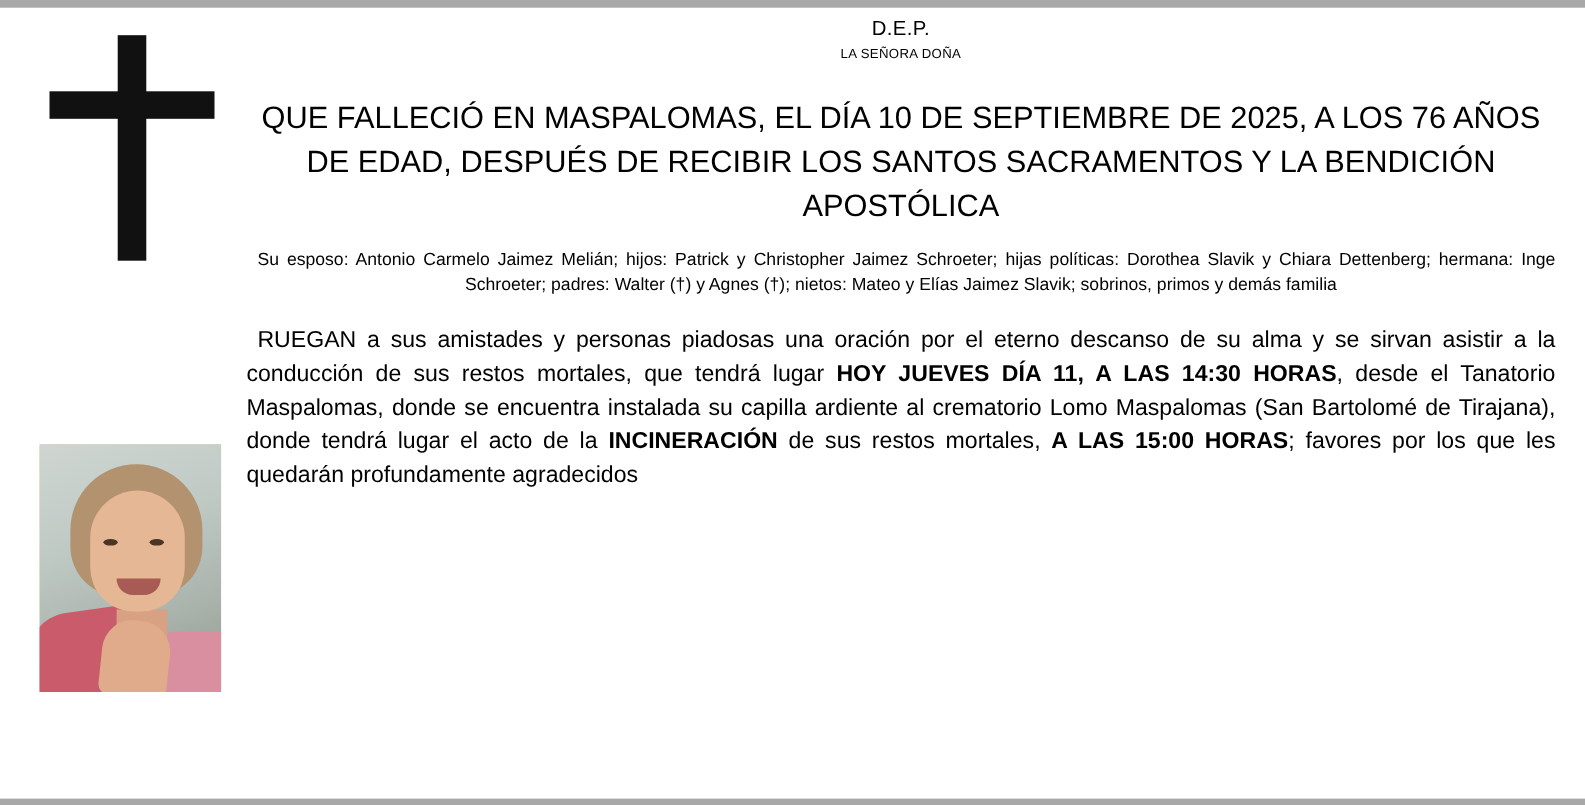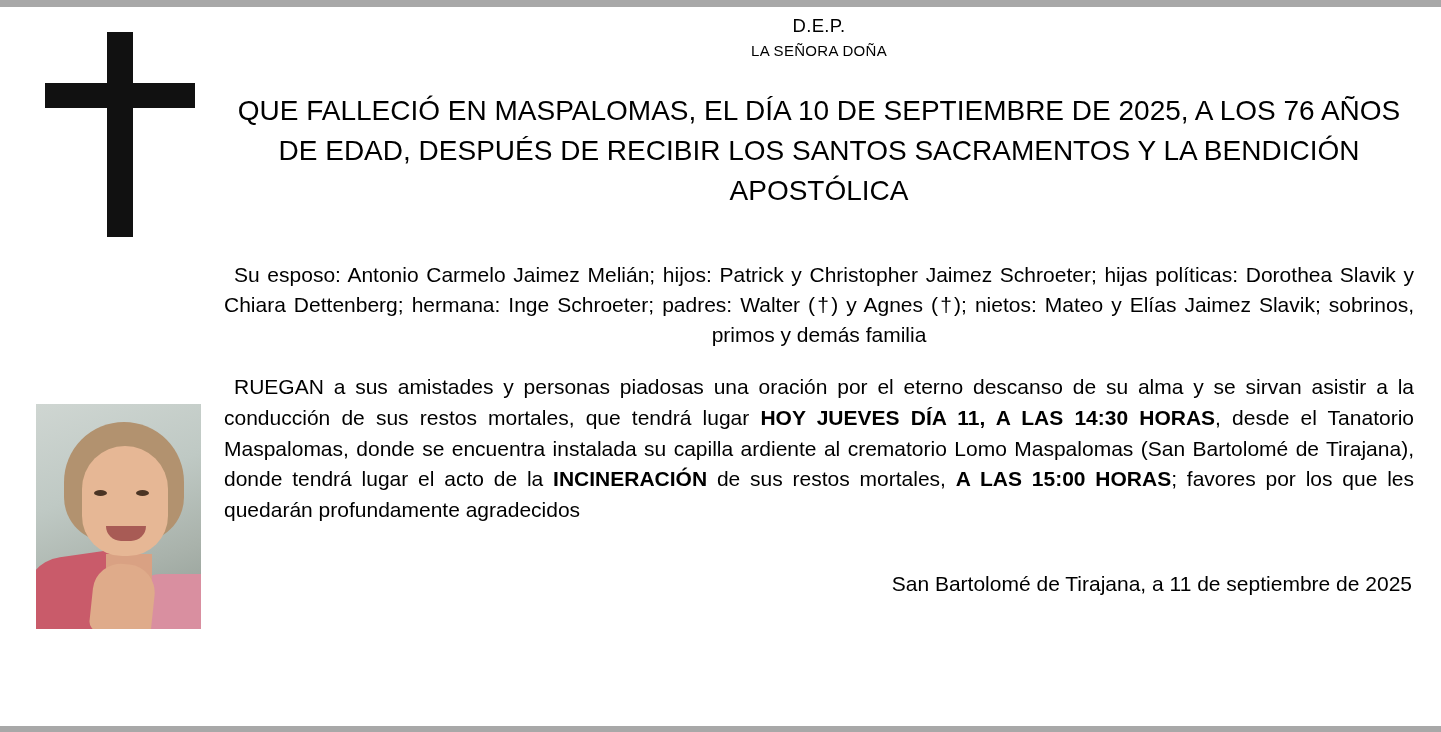--- a/index.html
+++ b/index.html
@@ -145,21 +145,21 @@
     width: 1190px;
   }
   .dep {
     text-align: center;
     font-size: 18.5px;
     letter-spacing: 0.3px;
     line-height: 1.35;
   }
   .senora {
     text-align: center;
-    font-size: 15px;
+    font-size: 12px;
     letter-spacing: 0.3px;
     line-height: 1.35;
     margin-top: 2px;
   }
   .name {
     text-align: center;
     font-weight: bold;
     font-size: 66px;
     letter-spacing: -0.5px;
     margin-top: 24px;
@@ -169,23 +169,23 @@
   .died {
     text-align: center;
     font-size: 28px;
     line-height: 1.42;
     margin-top: 30px;
     padding: 0 6px;
   }
   .family {
     text-align: justify;
     text-align-last: center;
-    font-size: 21px;
+    font-size: 16px;
     line-height: 1.42;
-    margin-top: 50px;
+    margin-top: 20px;
     text-indent: 10px;
   }
   .request {
     text-align: justify;
     font-size: 21px;
     line-height: 1.47;
     margin-top: 22px;
     text-indent: 10px;
   }
   .request b { font-weight: bold; }
@@ -220,17 +220,16 @@
     <div class="mouth"></div>
     <div class="hand"></div>
   </div>
 
   <div class="content">
     <div class="dep">D.E.P.</div>
     <div class="senora">LA SEÑORA DOÑA</div>
     <div class="died">QUE FALLECIÓ EN MASPALOMAS, EL DÍA 10 DE SEPTIEMBRE DE 2025, A LOS 76 AÑOS DE EDAD, DESPUÉS DE RECIBIR LOS SANTOS SACRAMENTOS Y LA BENDICIÓN APOSTÓLICA</div>
     <div class="family">Su esposo: Antonio Carmelo Jaimez Melián; hijos: Patrick y Christopher Jaimez Schroeter; hijas políticas: Dorothea Slavik y Chiara Dettenberg; hermana: Inge Schroeter; padres: Walter (†) y Agnes (†); nietos: Mateo y Elías Jaimez Slavik; sobrinos, primos y demás familia</div>
     <div class="request"><span>RUEGAN a sus amistades y personas piadosas una oración por el eterno descanso de su alma y se sirvan asistir a la conducción de sus restos mortales, que tendrá lugar </span><b>HOY JUEVES DÍA 11, A LAS 14:30 HORAS</b><span>, desde el Tanatorio Maspalomas, donde se encuentra instalada su capilla ardiente al crematorio Lomo Maspalomas (San Bartolomé de Tirajana), donde tendrá lugar el acto de la </span><b>INCINERACIÓN</b><span> de sus restos mortales, </span><b>A LAS 15:00 HORAS</b><span>; favores por los que les quedarán profundamente agradecidos</span></div>
-    <div class="place-date">San Bartolomé de Tirajana, a 11 de septiembre de 2025</div>
   </div>
 
   <div class="bottombar"></div>
 </div>
 
 </body></html>

